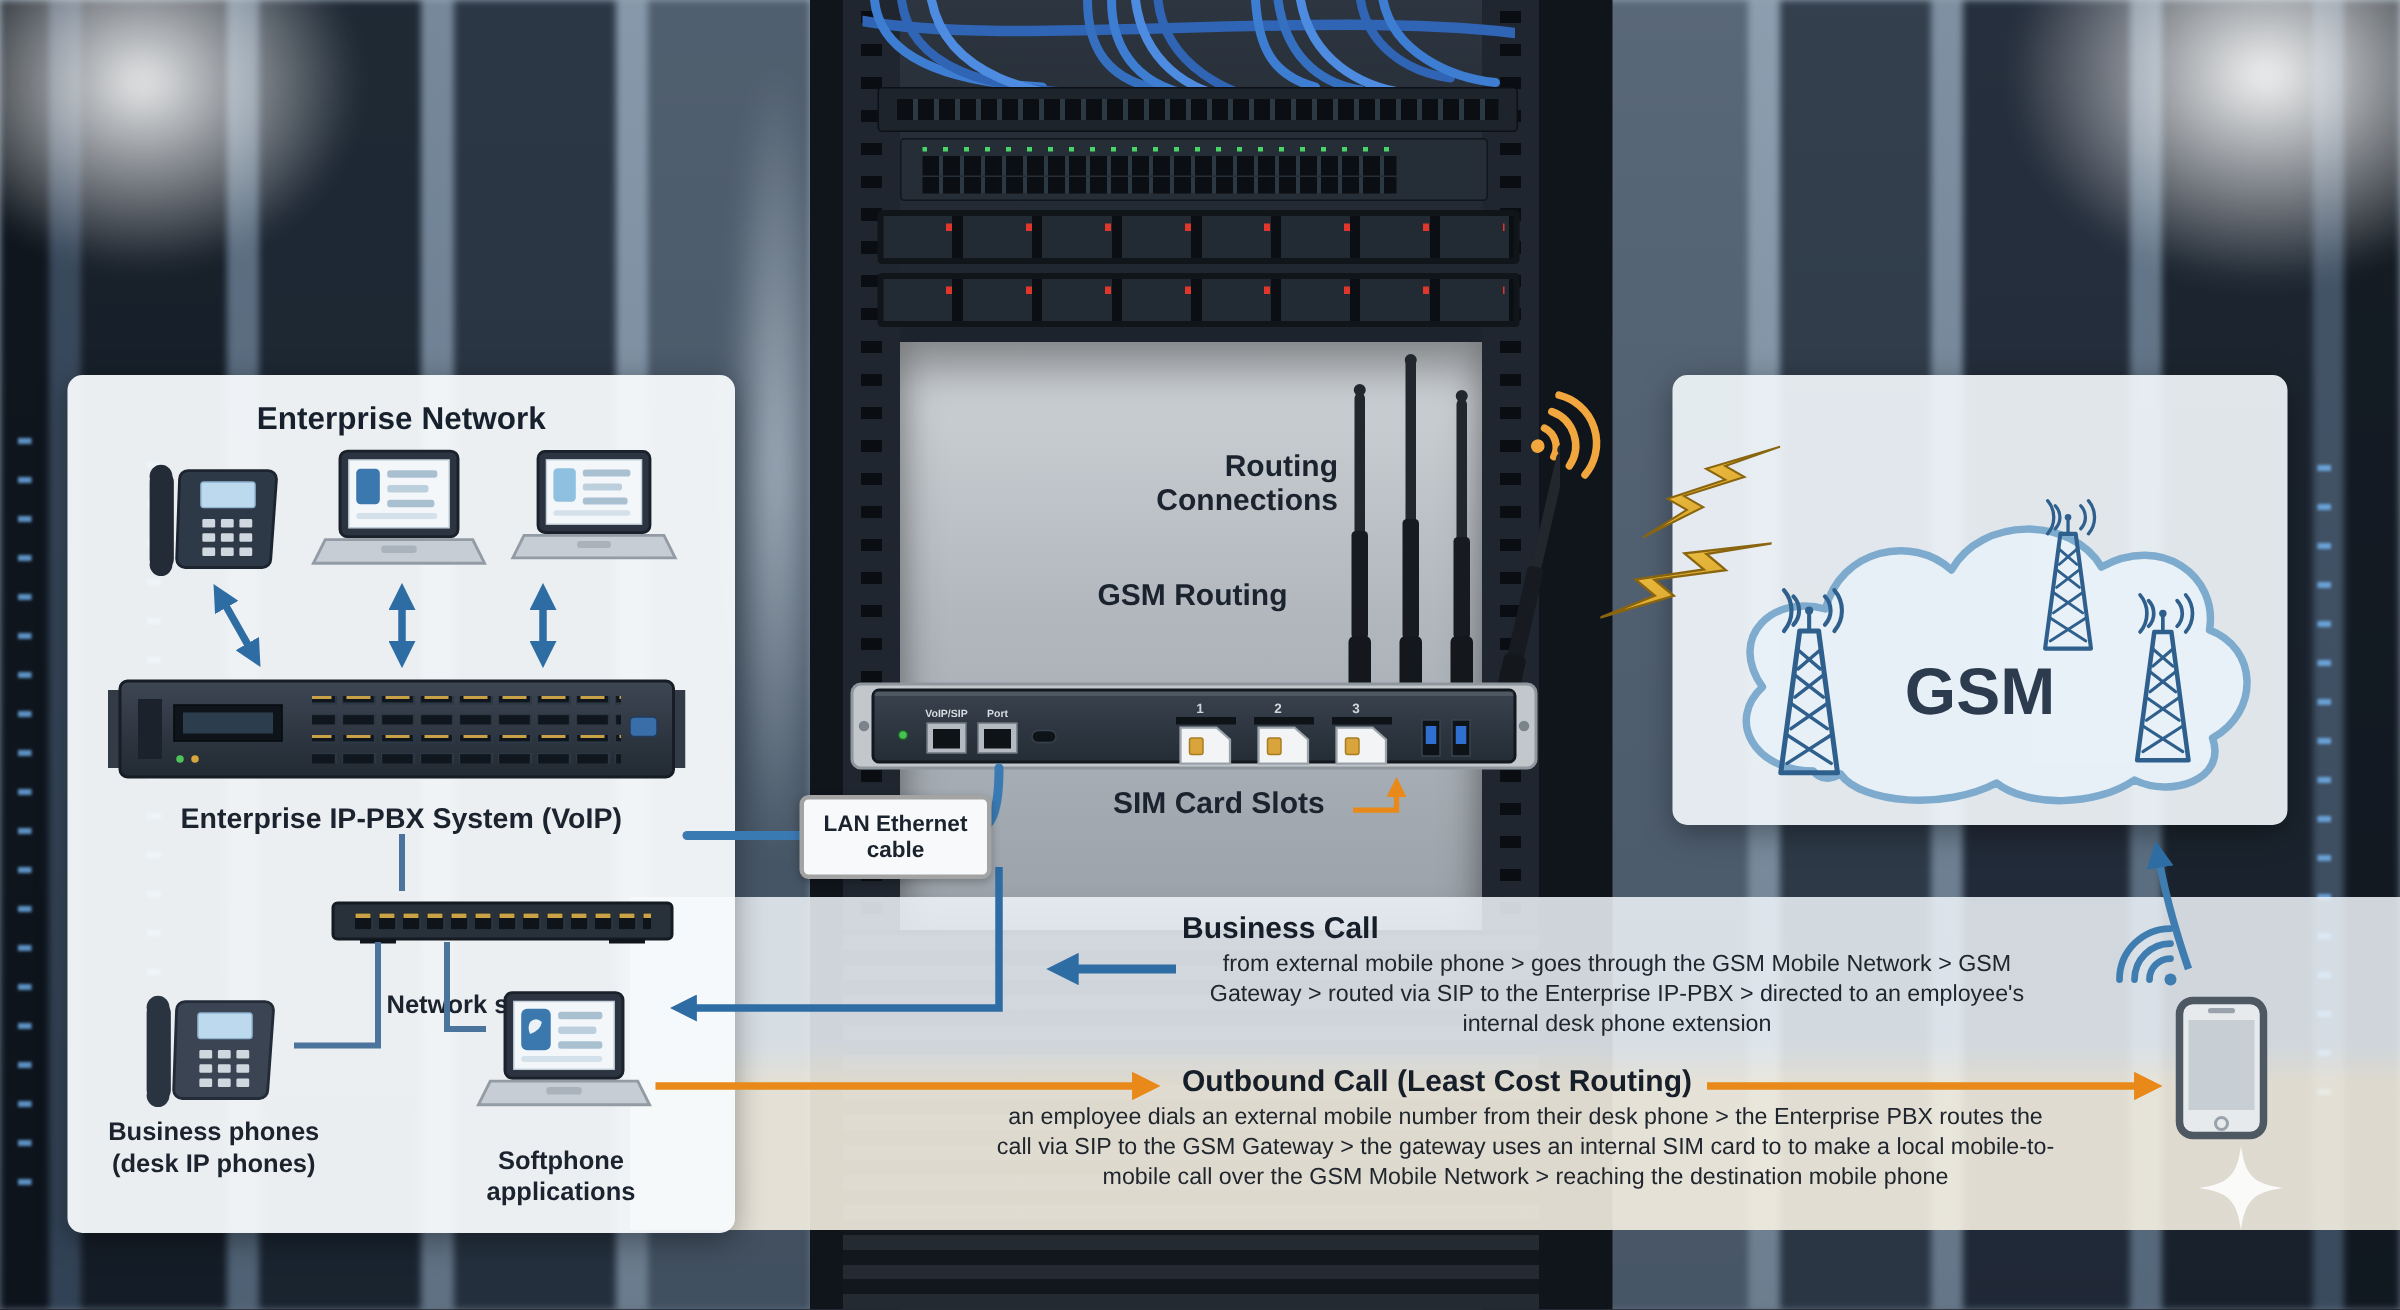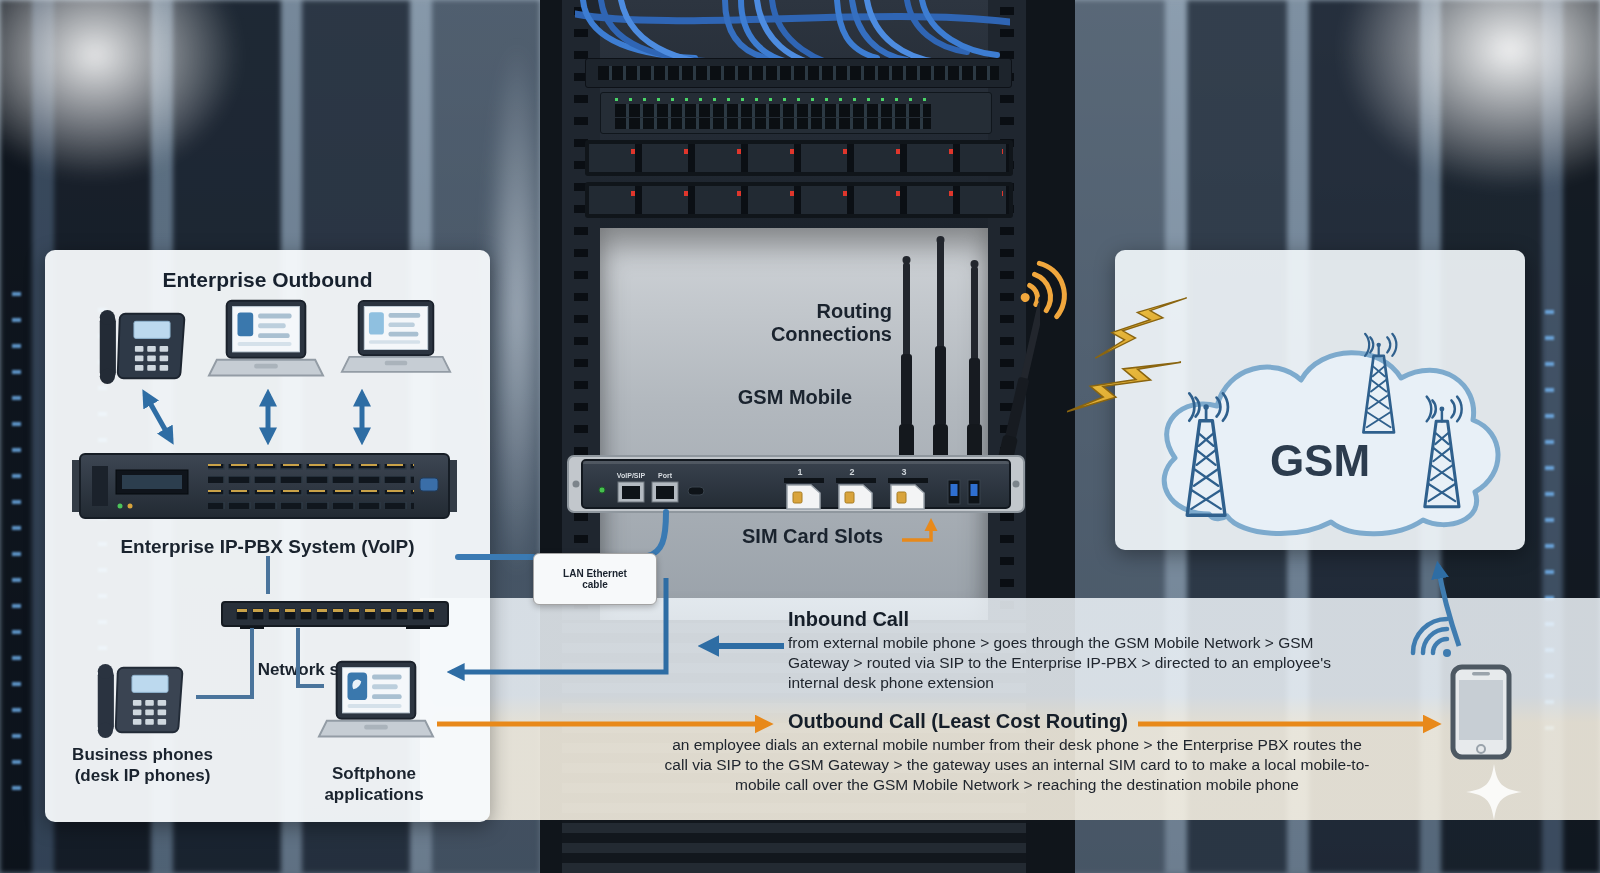--- a/index.html
+++ b/index.html
@@ -41,24 +41,24 @@
     background:repeating-linear-gradient(0deg,#232a32 0 10px,#12171d 10px 20px);}
   .band{left:420px;top:598px;width:1180px;height:222px;
     background:linear-gradient(180deg,rgba(238,244,249,.86) 0 44%,rgba(250,244,230,.88) 56% 100%);}
   .panel{border-radius:10px;box-shadow:0 5px 20px rgba(0,0,0,.35);}
   .panel-left{left:45px;top:250px;width:445px;height:572px;background:rgba(247,250,252,.95);}
   .panel-right{left:1115px;top:250px;width:410px;height:300px;background:rgba(241,246,250,.92);}
   .ttl{font-weight:bold;color:#17212e;text-align:center;}
   .lbl{font-weight:bold;color:#1a232e;text-align:center;}
   .ml{white-space:pre-line;}
   .flow-title{font-weight:bold;font-size:20px;color:#151e29;}
-  .flow-text{font-size:15.5px;line-height:1.3;color:#20262e;font-weight:500;}
+  .flow-text{font-size:15.5px;line-height:1.3;color:#20262e;font-weight:500;text-align:center;}
   .lanbox{left:533px;top:530px;width:122px;height:50px;background:#f7f9fa;
-    border:1px solid #a3a3a3;border-radius:6px;box-shadow:0 2px 6px rgba(0,0,0,.25);
-    display:flex;align-items:center;justify-content:center;font-size:10px;margin-top:23px;}
+    border:3px solid #a3a3a3;border-radius:6px;box-shadow:0 2px 6px rgba(0,0,0,.25);
+    display:flex;align-items:center;justify-content:center;font-size:15px;}
   svg{display:block;}
 </style>
 </head>
 <body>
 
 <div class="stage">
 
   <div class="abs bg-base"></div>
   <div class="abs wall wall-left"></div>
   <div class="abs wall wall-right"></div>
@@ -150,21 +150,21 @@
   <svg class="abs" style="left:1016px;top:258px;transform:rotate(-18deg);" width="64" height="64" viewBox="0 0 64 64">
     <g fill="none" stroke="#f1a73d" stroke-width="5" stroke-linecap="round">
       <circle cx="8" cy="32" r="4.5" fill="#f1a73d" stroke="none"></circle>
       <path d="M16,22 A14,14 0 0 1 16,42"></path>
       <path d="M24,13 A24,24 0 0 1 24,51"></path>
       <path d="M32,4 A33,33 0 0 1 32,60"></path>
     </g>
   </svg>
 
   <div class="abs panel panel-left">
-    <div class="abs ttl" style="left:0;top:18px;width:100%;font-size:21px;">Enterprise Outbound</div>
+    <div class="abs ttl" style="left:0;top:18px;width:100%;font-size:21px;">Enterprise Network</div>
 
     <svg class="abs" style="left:50px;top:52px;" width="95" height="88" viewBox="0 0 100 92">
       <rect x="5" y="12" width="17" height="70" rx="8" fill="#232b36"></rect>
       <circle cx="13" cy="16" r="8" fill="#232b36"></circle>
         <circle cx="13" cy="78" r="8" fill="#232b36"></circle>
       <path d="M32,12 h56 a6,6 0 0 1 6,6 l-4,56 a6,6 0 0 1 -6,6 h-54 a6,6 0 0 1 -6,-6 l2,-56 a6,6 0 0 1 6,-6 z" fill="#2e3947" stroke="#1c242f" stroke-width="2"></path>
       <rect x="41" y="20" width="38" height="18" rx="2" fill="#bcd9ee" stroke="#8fb3cf"></rect>
       <g fill="#cfd8df">
         <rect x="42" y="46" width="9" height="6" rx="1"></rect>
           <rect x="55" y="46" width="9" height="6" rx="1"></rect>
@@ -340,24 +340,24 @@
       <rect x="331" y="44" width="9" height="11" rx="1.5" fill="#d9a43c" stroke="#a87d22"></rect>
     </g>
     <rect x="382" y="32" width="12" height="24" fill="#0e1318" stroke="#39434d"></rect>
     <rect x="384.5" y="36" width="7" height="12" fill="#2f6fd0"></rect>
     <rect x="402" y="32" width="12" height="24" fill="#0e1318" stroke="#39434d"></rect>
     <rect x="404.5" y="36" width="7" height="12" fill="#2f6fd0"></rect>
   </svg>
 
   <div class="abs lbl ml" style="left:692px;top:300px;width:200px;font-size:20px;line-height:1.15;text-align:right;">Routing
 Connections</div>
-  <div class="abs lbl" style="left:700px;top:386px;width:190px;font-size:20px;">GSM Mobile</div>
+  <div class="abs lbl" style="left:700px;top:386px;width:190px;font-size:20px;">GSM Routing</div>
   <div class="abs lbl" style="left:742px;top:525px;width:160px;font-size:20px;text-align:left;">SIM Card Slots</div>
 
-  <div class="abs flow-title" style="left:788px;top:608px;">Inbound Call</div>
+  <div class="abs flow-title" style="left:788px;top:608px;">Business Call</div>
   <div class="abs flow-text" style="left:788px;top:633px;width:580px;">from external mobile phone &gt; goes through the GSM Mobile Network &gt; GSM Gateway &gt; routed via SIP to the Enterprise IP-PBX &gt; directed to an employee's internal desk phone extension</div>
   <div class="abs flow-title" style="left:788px;top:710px;">Outbound Call (Least Cost Routing)</div>
   <div class="abs flow-text" style="left:664px;top:735px;width:706px;text-align:center;">an employee dials an external mobile number from their desk phone &gt; the Enterprise PBX routes the call via SIP to the GSM Gateway &gt; the gateway uses an internal SIM card to to make a local mobile-to-mobile call over the GSM Mobile Network &gt; reaching the destination mobile phone</div>
 
   <svg class="abs" style="left:1400px;top:606px;" width="58" height="58" viewBox="0 0 58 58">
     <g fill="none" stroke="#3f7cb0" stroke-width="4.5" stroke-linecap="round">
       <circle cx="47" cy="47" r="4" fill="#3f7cb0" stroke="none"></circle>
       <path d="M47,33 A14,14 0 0 0 33,47"></path>
       <path d="M47,23 A24,24 0 0 0 23,47"></path>
       <path d="M47,13 A34,34 0 0 0 13,47"></path>

